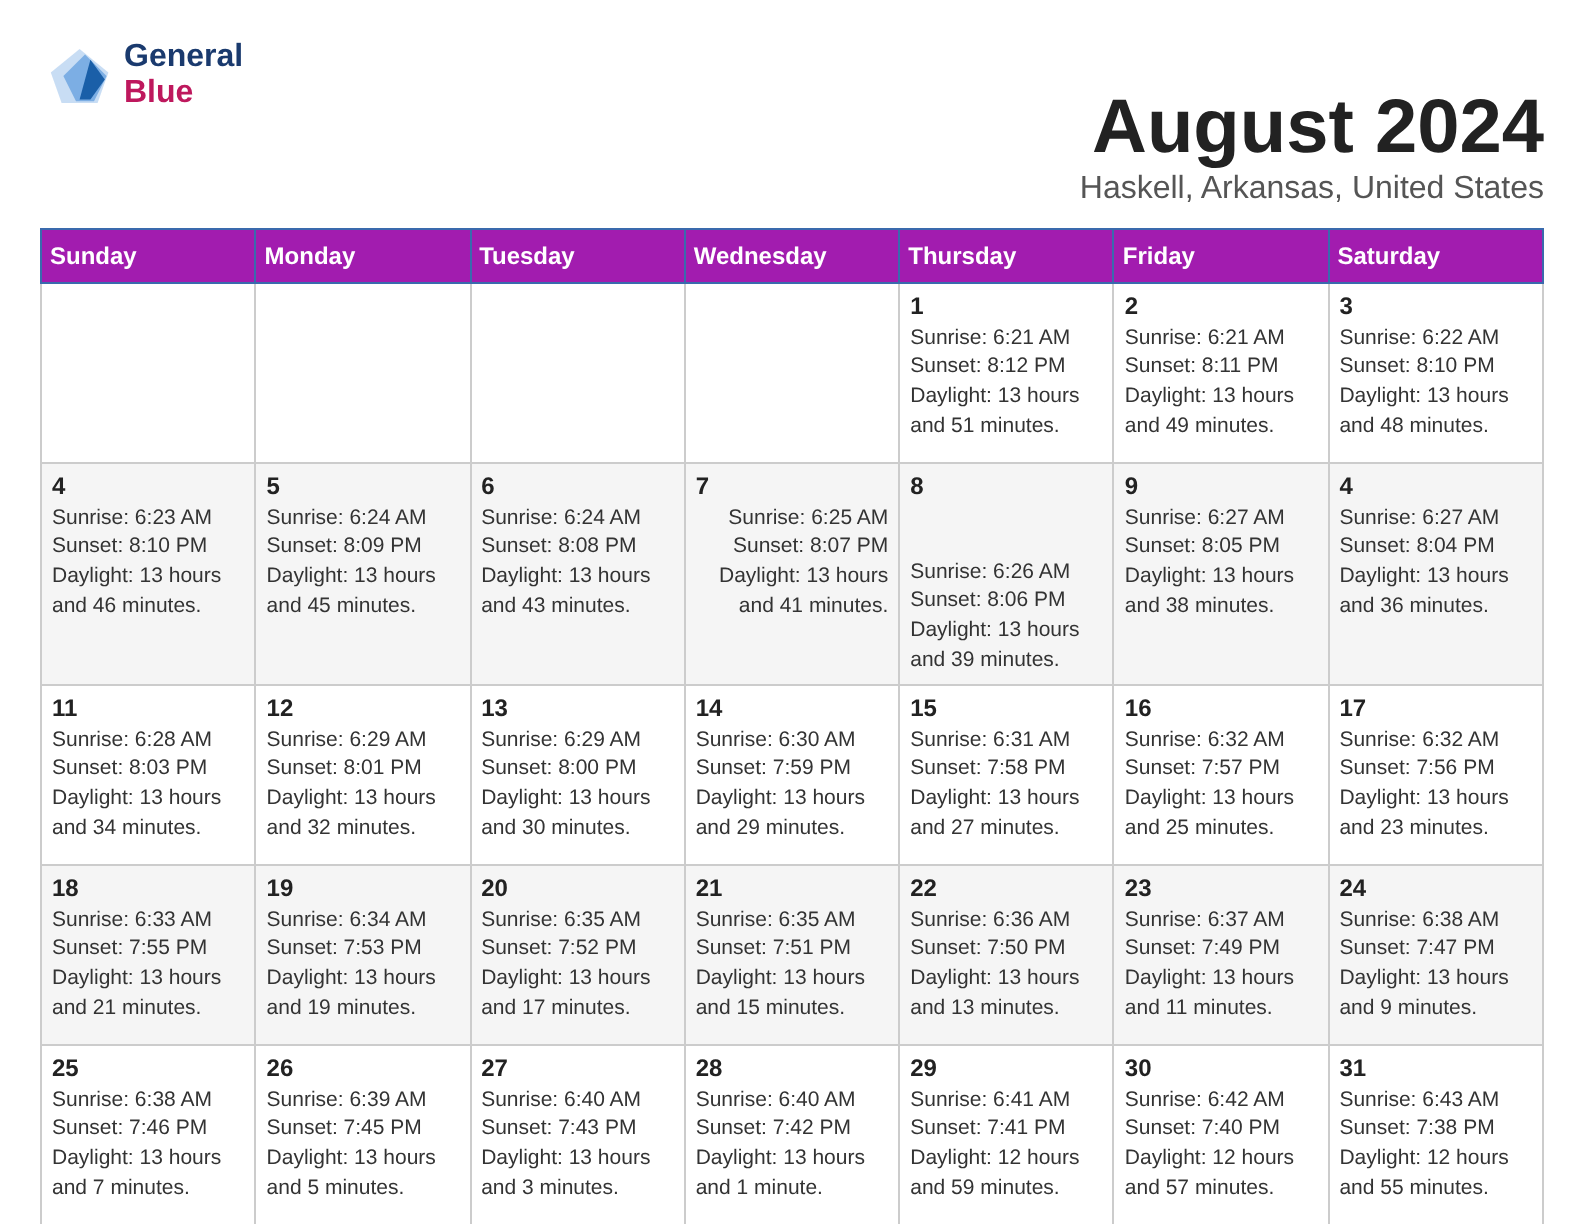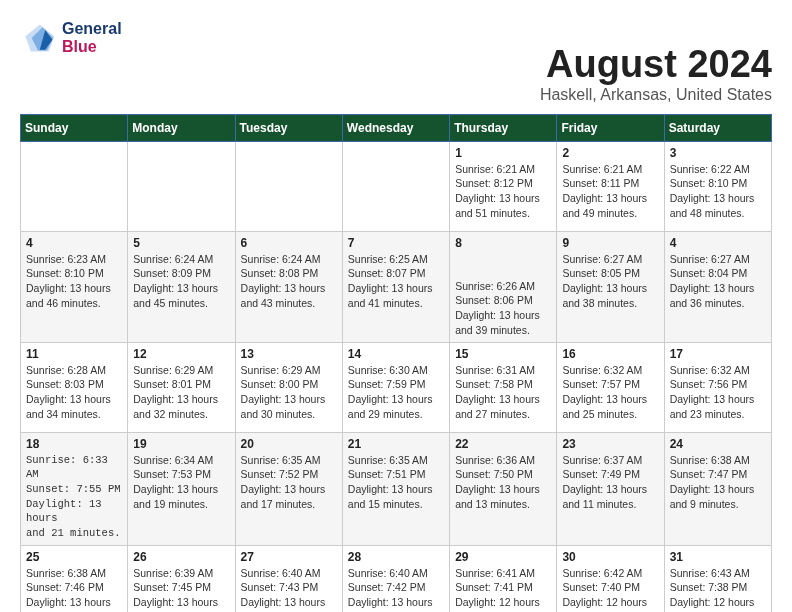--- a/index.html
+++ b/index.html
@@ -38,21 +38,21 @@
     .subtitle {
       font-size: 16px;
       color: #555;
     }
     .calendar {
       width: 100%;
       border-collapse: collapse;
       font-size: 11px;
     }
     .calendar th {
-      background: #14532d;
+      background: #a21caf;
       color: #fff;
       padding: 6px 4px;
       text-align: left;
       font-size: 12px;
       border: 1px solid #3a6aad;
     }
     .calendar td {
       border: 1px solid #ccc;
       vertical-align: top;
       padding: 4px 5px;
@@ -157,21 +157,21 @@
         </td>
         <td>
           <div class="day-number">6</div>
           <div class="day-info" style="white-space: pre-line;">Sunrise: 6:24 AM
 Sunset: 8:08 PM
 Daylight: 13 hours
 and 43 minutes.</div>
         </td>
         <td>
           <div class="day-number">7</div>
-          <div class="day-info" style="white-space: pre-line;">Sunrise: 6:25 AM
+          <div class="day-info" style="white-space: pre-line; text-align: right;">Sunrise: 6:25 AM
 Sunset: 8:07 PM
 Daylight: 13 hours
 and 41 minutes.</div>
         </td>
         <td>
           <div class="day-number">8</div>
           <div class="day-info" style="white-space: pre-line; margin-top: 29px;">Sunrise: 6:26 AM
 Sunset: 8:06 PM
 Daylight: 13 hours
 and 39 minutes.</div>
@@ -238,21 +238,21 @@
           <div class="day-number">17</div>
           <div class="day-info" style="white-space: pre-line;">Sunrise: 6:32 AM
 Sunset: 7:56 PM
 Daylight: 13 hours
 and 23 minutes.</div>
         </td>
       </tr>
       <tr>
         <td>
           <div class="day-number">18</div>
-          <div class="day-info" style="white-space: pre-line; font-family: Liberation Mono, monospace;">Sunrise: 6:33 AM
+          <div class="day-info" style="white-space: pre-line;">Sunrise: 6:33 AM
 Sunset: 7:55 PM
 Daylight: 13 hours
 and 21 minutes.</div>
         </td>
         <td>
           <div class="day-number">19</div>
           <div class="day-info" style="white-space: pre-line;">Sunrise: 6:34 AM
 Sunset: 7:53 PM
 Daylight: 13 hours
 and 19 minutes.</div>

